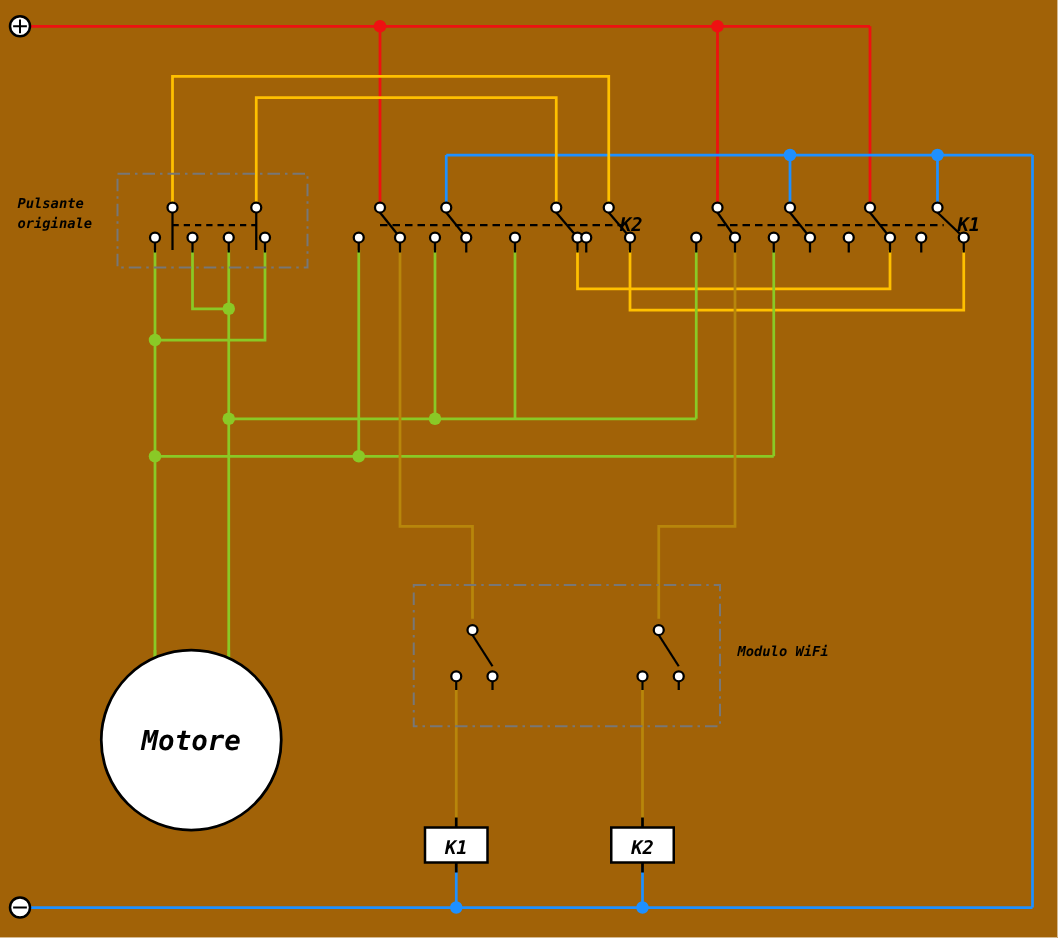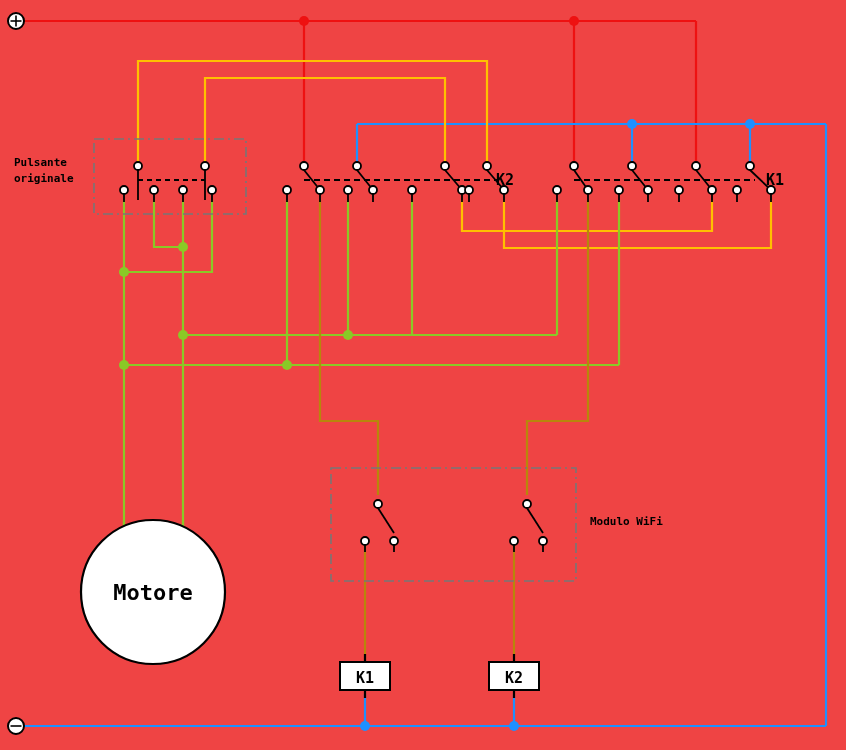--- a/index.html
+++ b/index.html
@@ -1,18 +1,18 @@
 <!DOCTYPE html>
 <html><head>
 <meta charset="utf-8">
 <title>Schema Relè</title>
 <style>
   html,body{margin:0;padding:0;background:#ffffff;}
   body{width:846px;height:750px;font-family:"DejaVu Sans Mono",monospace;}
-  #stage{position:relative;width:846px;height:750px;overflow:hidden;background:#ef4444;}
+  #stage{position:relative;width:846px;height:750px;overflow:hidden;background:#a16207;font-style:italic;}
   svg{display:block;}
   .lbl{font-family:"DejaVu Sans Mono",monospace;font-weight:bold;fill:#000;}
 </style>
 </head>
 <body>
 
 <div id="stage">
 <svg width="846" height="750" viewBox="0 0 846 750">
 
   <g>

